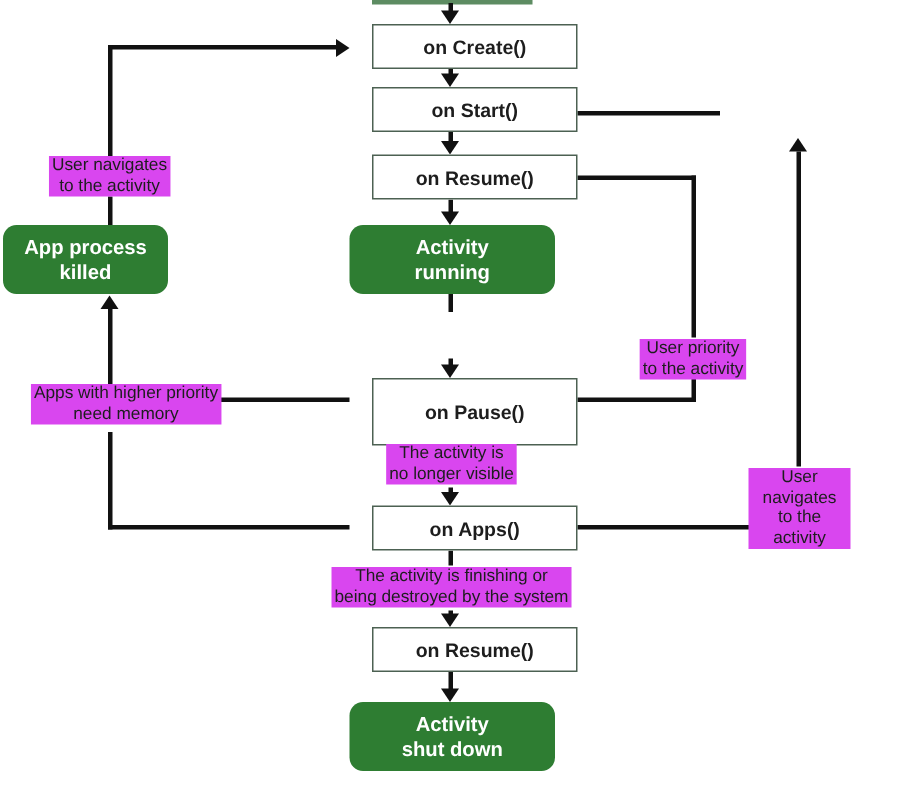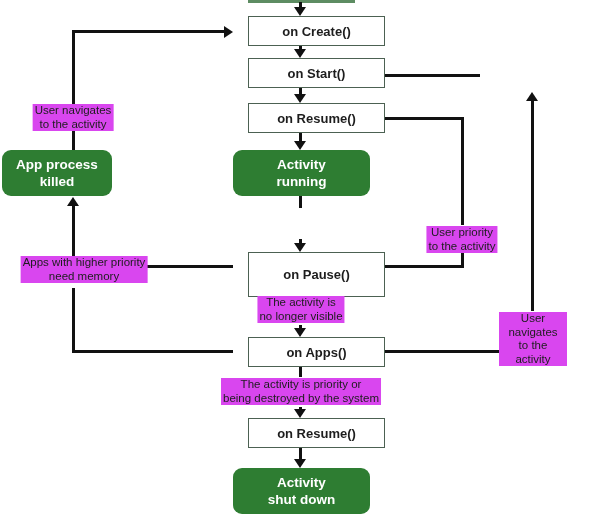--- a/index.html
+++ b/index.html
@@ -99,16 +99,16 @@
   <div class="cap" style="left:73px;top:104px">User navigates
 to the activity</div>
   <div class="cap" style="left:462px;top:226px">User priority
 to the activity</div>
   <div class="cap" style="left:84px;top:256px">Apps with higher priority
 need memory</div>
   <div class="cap" style="left:301px;top:296px">The activity is
 no longer visible</div>
   <div class="cap" style="left:533px;top:312px">User navigates
 to the activity</div>
-  <div class="cap" style="left:301px;top:378px">The activity is priority or
+  <div class="cap" style="left:301px;top:378px">The activity is finishing or
 being destroyed by the system</div>
 
 </div>
 
 </body></html>

